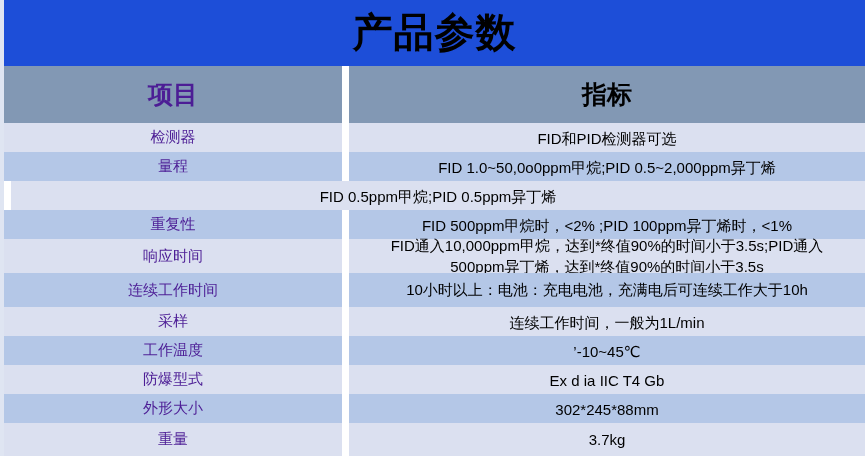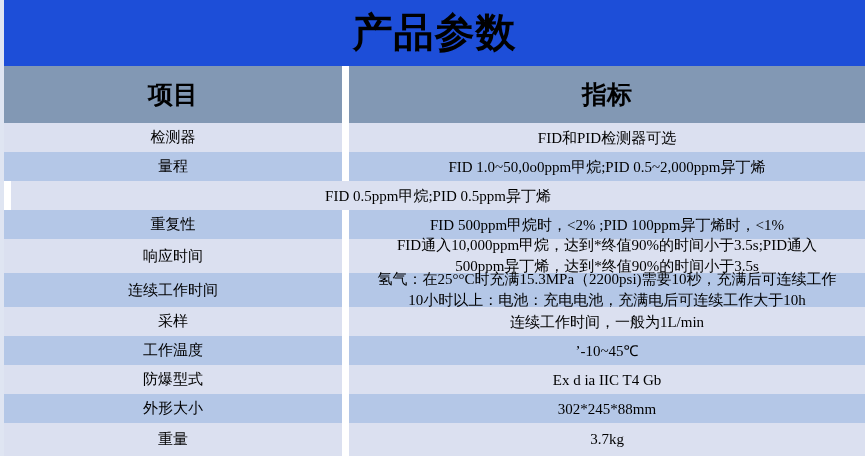--- a/index.html
+++ b/index.html
@@ -56,39 +56,38 @@
     box-sizing: border-box;
     border-left: 4px solid #dfe5f2;
   }
   .cell-k {
     width: 338px;
     box-sizing: border-box;
     display: flex;
     align-items: center;
     justify-content: center;
     text-align: center;
-    color: #000000;
+    color: #4c1d95;
   }
   .gap {
     width: 7px;
     background: #ffffff;
     flex: 0 0 7px;
   }
   .cell-v {
     width: 516px;
     flex: 1 1 auto;
     box-sizing: border-box;
     display: flex;
     flex-direction: column;
     align-items: center;
     justify-content: center;
     text-align: right;
     color: #000000;
     padding: 16px 6px;
-    font-family: Liberation Serif, serif;
   }
   .cell-v .line {
     line-height: 1.42;
     white-space: nowrap;
   }
 
   
   .row.head { height: 57px; }
   .row.head .cell-k,
   .row.head .cell-v {
@@ -164,21 +163,20 @@
       <div class="cell-v">
         <span class="line">FID通入10,000ppm甲烷，达到*终值90%的时间小于3.5s;PID通入</span>
         <span class="line">500ppm异丁烯，达到*终值90%的时间小于3.5s</span>
       </div>
     </div>
 
     <div class="row body tall band-b">
       <div class="cell-k">连续工作时间</div>
       <div class="gap"></div>
       <div class="cell-v">
-        <span class="line">氢气：在25°°C时充满15.3MPa（2200psi)需要10秒，充满后可连续工作</span>
         <span class="line">10小时以上：电池：充电电池，充满电后可连续工作大于10h</span>
       </div>
     </div>
 
     <div class="row body band-a">
       <div class="cell-k">采样</div>
       <div class="gap"></div>
       <div class="cell-v">
         <span class="line">连续工作时间，一般为1L/min</span>
       </div>

